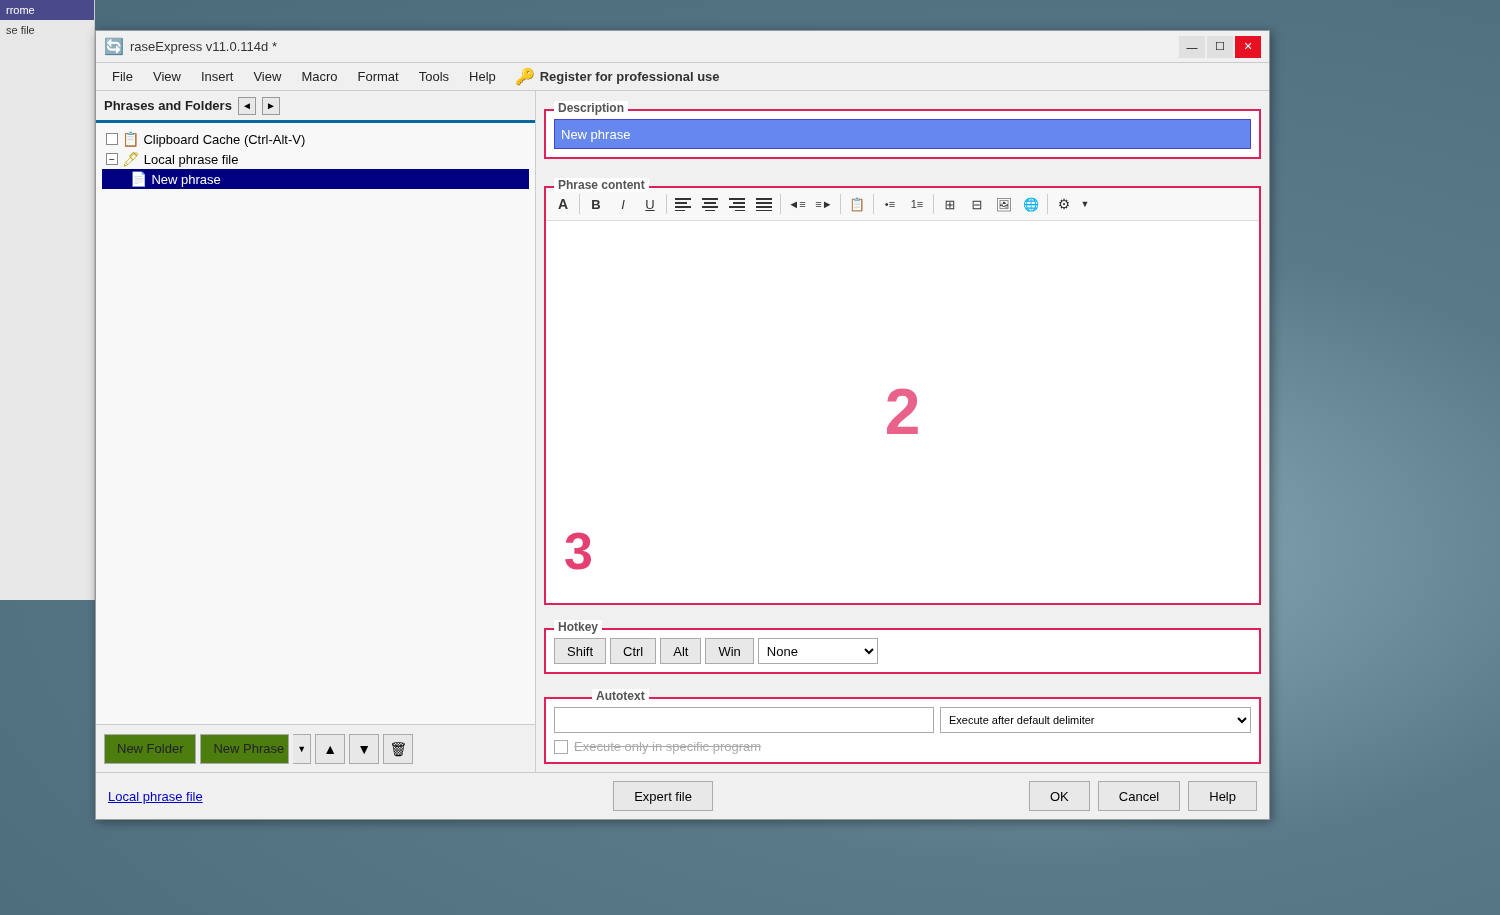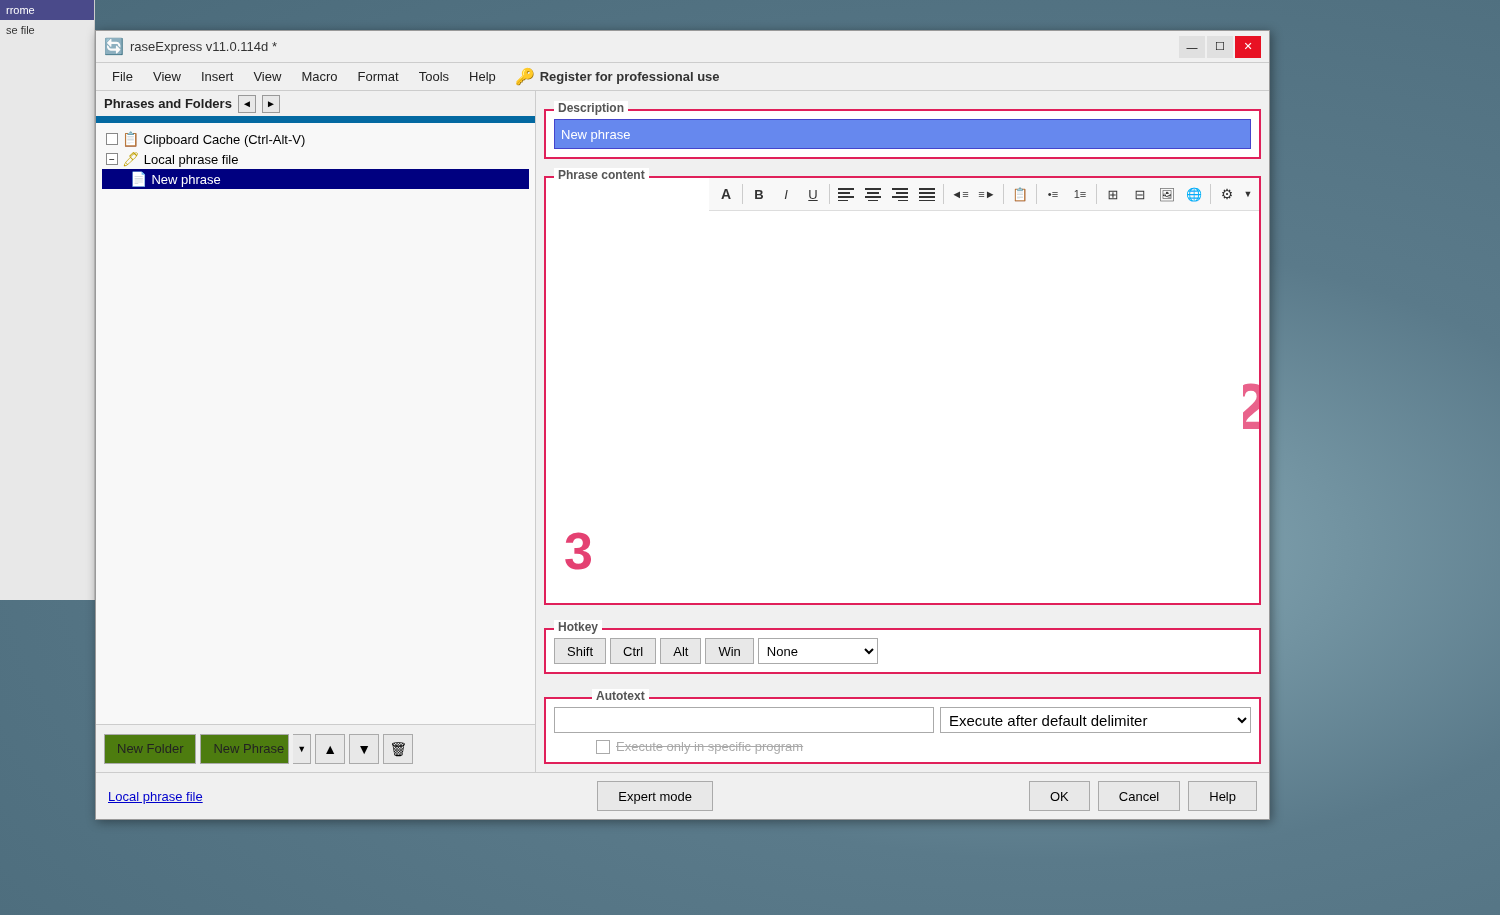--- a/index.html
+++ b/index.html
@@ -143,21 +143,21 @@
       border-right: 1px solid #ccc;
       display: flex;
       flex-direction: column;
       background: #f8f8f8;
     }
     .panel-header {
       display: flex;
       align-items: center;
       padding: 4px 8px;
       background: #f0f0f0;
-      border-bottom: 7px solid #0369a1;
+      border-bottom: 3px solid #0369a1;
       gap: 6px;
       height: 32px;
     }
     .panel-header-title {
       font-weight: bold;
       font-size: 13px;
       color: #222;
     }
     .nav-arrow {
       width: 18px;
@@ -445,30 +445,29 @@
       border: 1px solid #aaa;
       padding: 0 6px;
       font-size: 13px;
       flex: 0 0 380px;
       background: white;
     }
     .autotext-dropdown {
       height: 26px;
       border: 1px solid #aaa;
       background: white;
-      font-size: 15px;
+      font-size: 11px;
       padding: 0 4px;
       flex: 1;
       cursor: pointer;
     }
     .execute-checkbox-row {
       display: flex;
       align-items: center;
       gap: 6px;
-      margin-left: 42px;
     }
     .execute-checkbox {
       width: 14px;
       height: 14px;
       border: 1px solid #aaa;
       background: white;
       display: flex;
       align-items: center;
       justify-content: center;
       cursor: pointer;
@@ -596,21 +595,21 @@
       <span style="font-size: 52px; font-weight: bold; color: #e0205a; opacity: 0.85;">3</span>
     </div>
 
     <div class="right-panel">
 
       <div class="description-section" style="margin-top: 10px;">
         <span class="description-label">Description</span>
         <input class="description-input highlighted" type="text" value="New phrase" style="">
       </div>
 
-      <div class="phrase-content-section" style="margin-top: 4px; align-items: flex-end;">
+      <div class="phrase-content-section" style="margin-top: 14px;">
         <span class="description-label">Phrase content</span>
 
         <div class="phrase-toolbar">
           <button class="fmt-btn" style="font-size:14px; font-weight:bold; color:#333;">A</button>
           <div class="fmt-separator"></div>
           <button class="fmt-btn bold">B</button>
           <button class="fmt-btn italic">I</button>
           <button class="fmt-btn underline">U</button>
           <div class="fmt-separator"></div>
           <button class="fmt-btn">
@@ -699,21 +698,21 @@
           <span class="execute-label">Execute only in specific program</span>
         </div>
       </div>
 
     </div>
   </div>
 
   <div class="window-bottom">
     <a class="local-phrase-link">Local phrase file</a>
     <div style="display:flex; gap:8px; align-items:center;">
-      <button class="main-action-btn">Expert mode</button>
+      <button class="main-action-btn">Expert file</button>
       <div style="flex:1;"></div>
       <button class="main-action-btn" style="margin-left: 300px;">OK</button>
       <button class="main-action-btn">Cancel</button>
       <button class="main-action-btn">Help</button>
     </div>
   </div>
 
 </div>
 
 </body></html>

